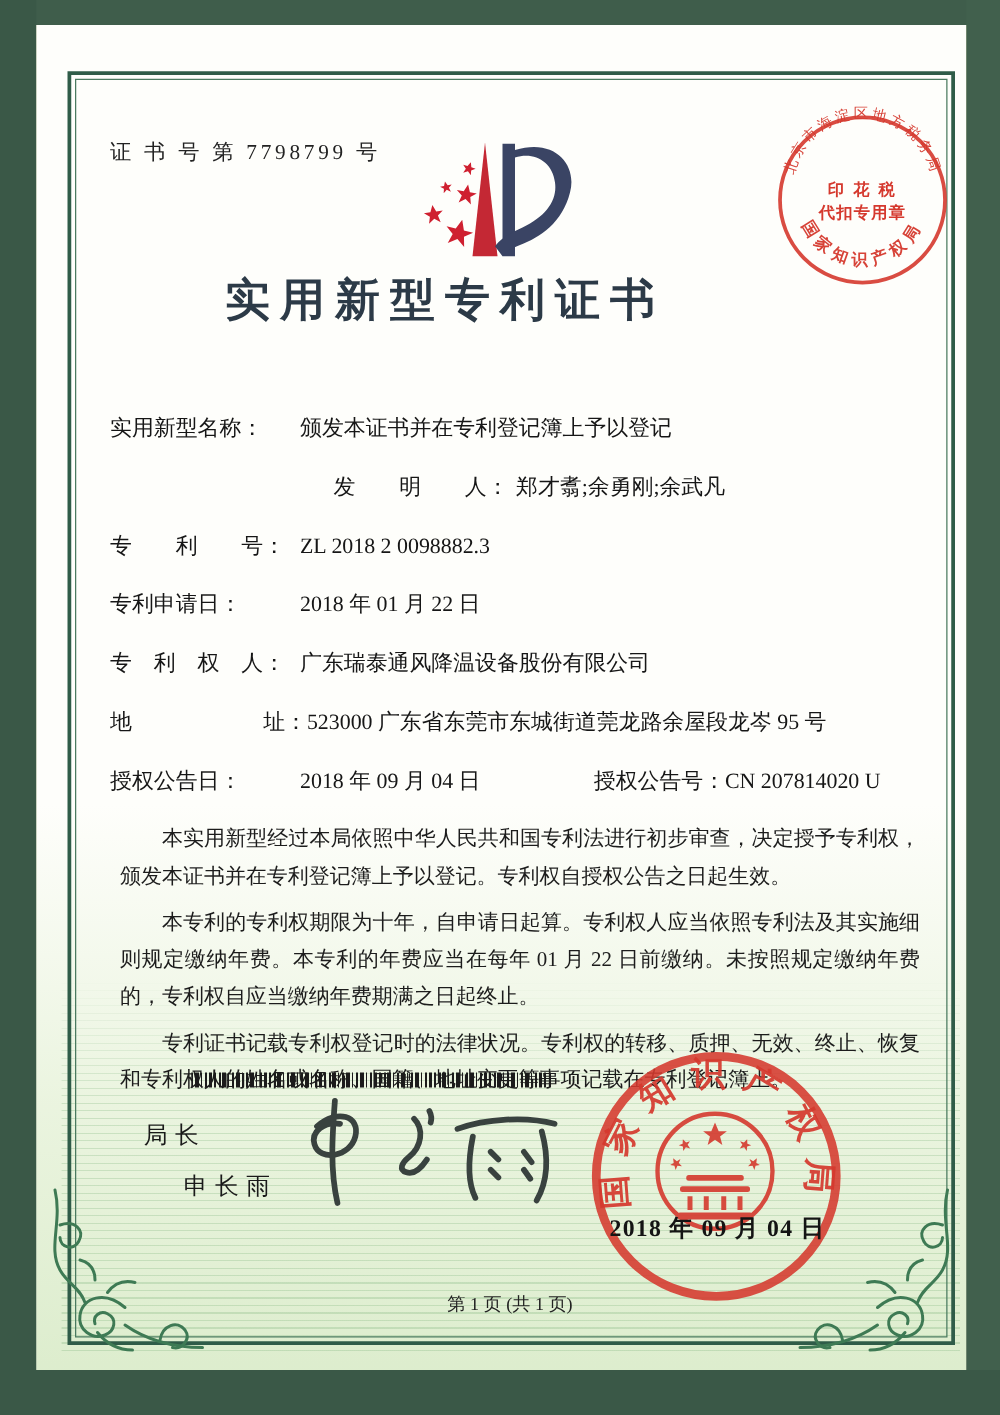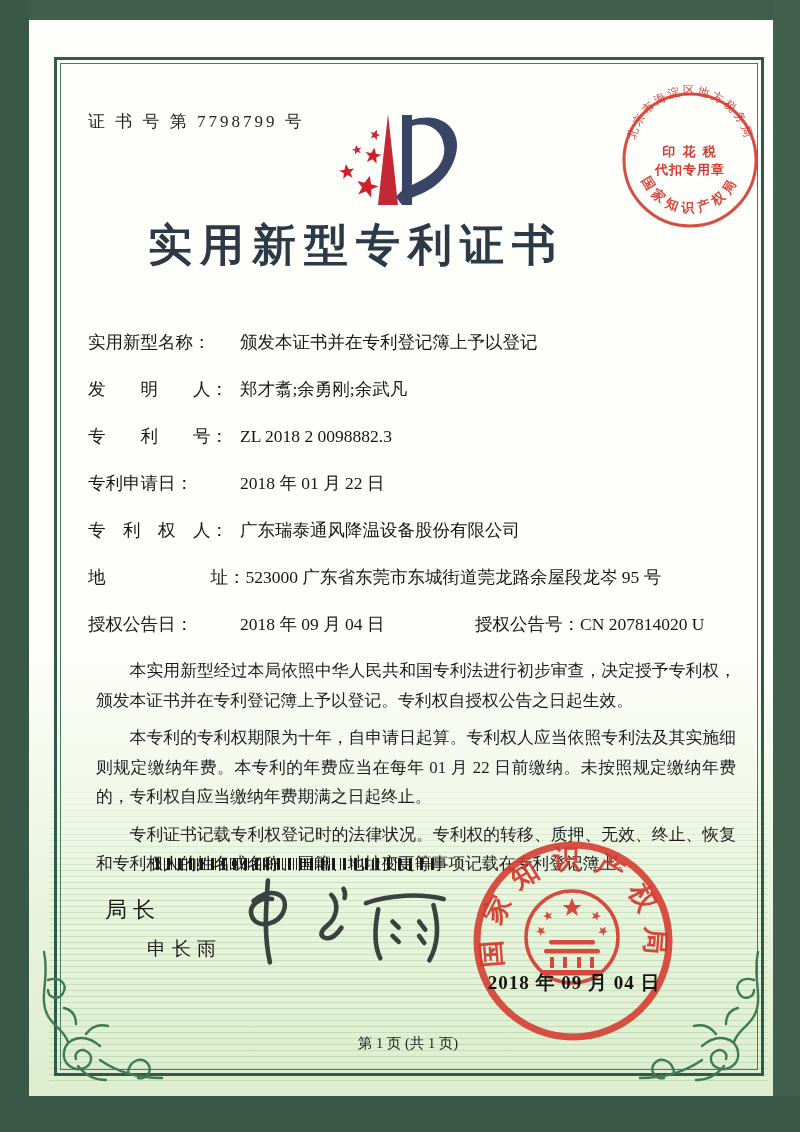--- a/index.html
+++ b/index.html
@@ -22,31 +22,31 @@
   #waves{position:absolute;left:20px;right:5px;top:760px;bottom:14px;
     background:repeating-linear-gradient(180deg,rgba(110,170,110,.25) 0 1px,rgba(110,170,110,0) 1px 6px);
     -webkit-mask-image:linear-gradient(180deg,transparent 0,#000 35%);
     mask-image:linear-gradient(180deg,transparent 0,#000 35%);}
   
   #frame-outer{position:absolute;left:25px;top:37px;right:9px;bottom:20px;border:3px solid #2f5c48;}
   #frame-inner{position:absolute;left:31px;top:43px;right:15px;bottom:26px;border:1px solid #4a7a5f;}
   
   .abs{position:absolute;}
   #cert-no{left:88px;top:110px;font-size:17px;letter-spacing:3px;color:#222;}
-  #title{left:0;top:216px;width:712px;text-align:center;font-size:44px;font-weight:700;
+  #title{left:0;top:216px;width:712px;text-align:center;font-size:36px;font-weight:700;
          letter-spacing:8px;color:#2c3a47;}
   .row{left:88px;width:665px;font-size:17.5px;white-space:nowrap;color:#161616;}
   .lab{display:inline-block;min-width:152px;white-space:pre;}
   .val{white-space:pre;}
   .grant-no{position:absolute;left:387px;top:0;white-space:pre;}
   #body-text{left:88px;top:648px;width:656px;font-size:16.8px;line-height:29.5px;text-align:justify;}
   #body-text p{margin:8px;text-indent:2em;}
   #barcode{left:153px;top:858px;width:288px;height:12px;
     background:repeating-linear-gradient(90deg,#1b1b1b 0 1.5px,transparent 1.5px 3px,#1b1b1b 3px 6px,transparent 6px 7.5px,#1b1b1b 7.5px 8.5px,transparent 8.5px 11px);}
-  #sig-title{left:105px;top:895px;font-size:22px;letter-spacing:6px;color:#1a1a1a;font-family:Liberation Mono, monospace;}
+  #sig-title{left:115px;top:895px;font-size:19px;letter-spacing:6px;color:#1a1a1a;font-family:Liberation Mono, monospace;}
   #sig-name{left:115px;top:936px;font-size:19px;letter-spacing:6px;color:#1a1a1a;margin-left:32px;}
   #seal-date{left:462px;top:970px;width:224px;text-align:center;font-size:19px;
     letter-spacing:1px;color:#141414;font-weight:600;}
   #footer{left:0;top:1034px;width:800px;text-align:center;font-size:14.5px;color:#222;padding-left:8px;}
   svg{display:block;}
   .seal-arc{fill:#d5392e;font-family:"Liberation Serif","DejaVu Serif",serif;}
 </style>
 </head>
 <body>
 
@@ -121,21 +121,21 @@
     <text class="seal-arc" font-size="13" font-weight="bold" letter-spacing="4.5" opacity="0.95">
       <textPath href="#tax-bottom" startOffset="50%" text-anchor="middle">国家知识产权局</textPath>
     </text>
   </svg>
 
   <div id="title" class="abs">实用新型专利证书</div>
 
   <div class="abs row" style="top:330px;">
     <span class="lab">实用新型名称：</span><span class="val">颁发本证书并在专利登记簿上予以登记</span>
   </div>
-  <div class="abs row" style="top:377px;">
+  <div class="abs row" style="top:377px;text-align:center;">
     <span class="lab">发　　明　　人：</span><span class="val">郑才翥;余勇刚;余武凡</span>
   </div>
   <div class="abs row" style="top:424px;">
     <span class="lab">专　　利　　号：</span><span class="val">ZL 2018 2 0098882.3</span>
   </div>
   <div class="abs row" style="top:471px;">
     <span class="lab">专利申请日：</span><span class="val">2018 年 01 月 22 日</span>
   </div>
   <div class="abs row" style="top:518px;">
     <span class="lab">专　利　权　人：</span><span class="val">广东瑞泰通风降温设备股份有限公司</span>

